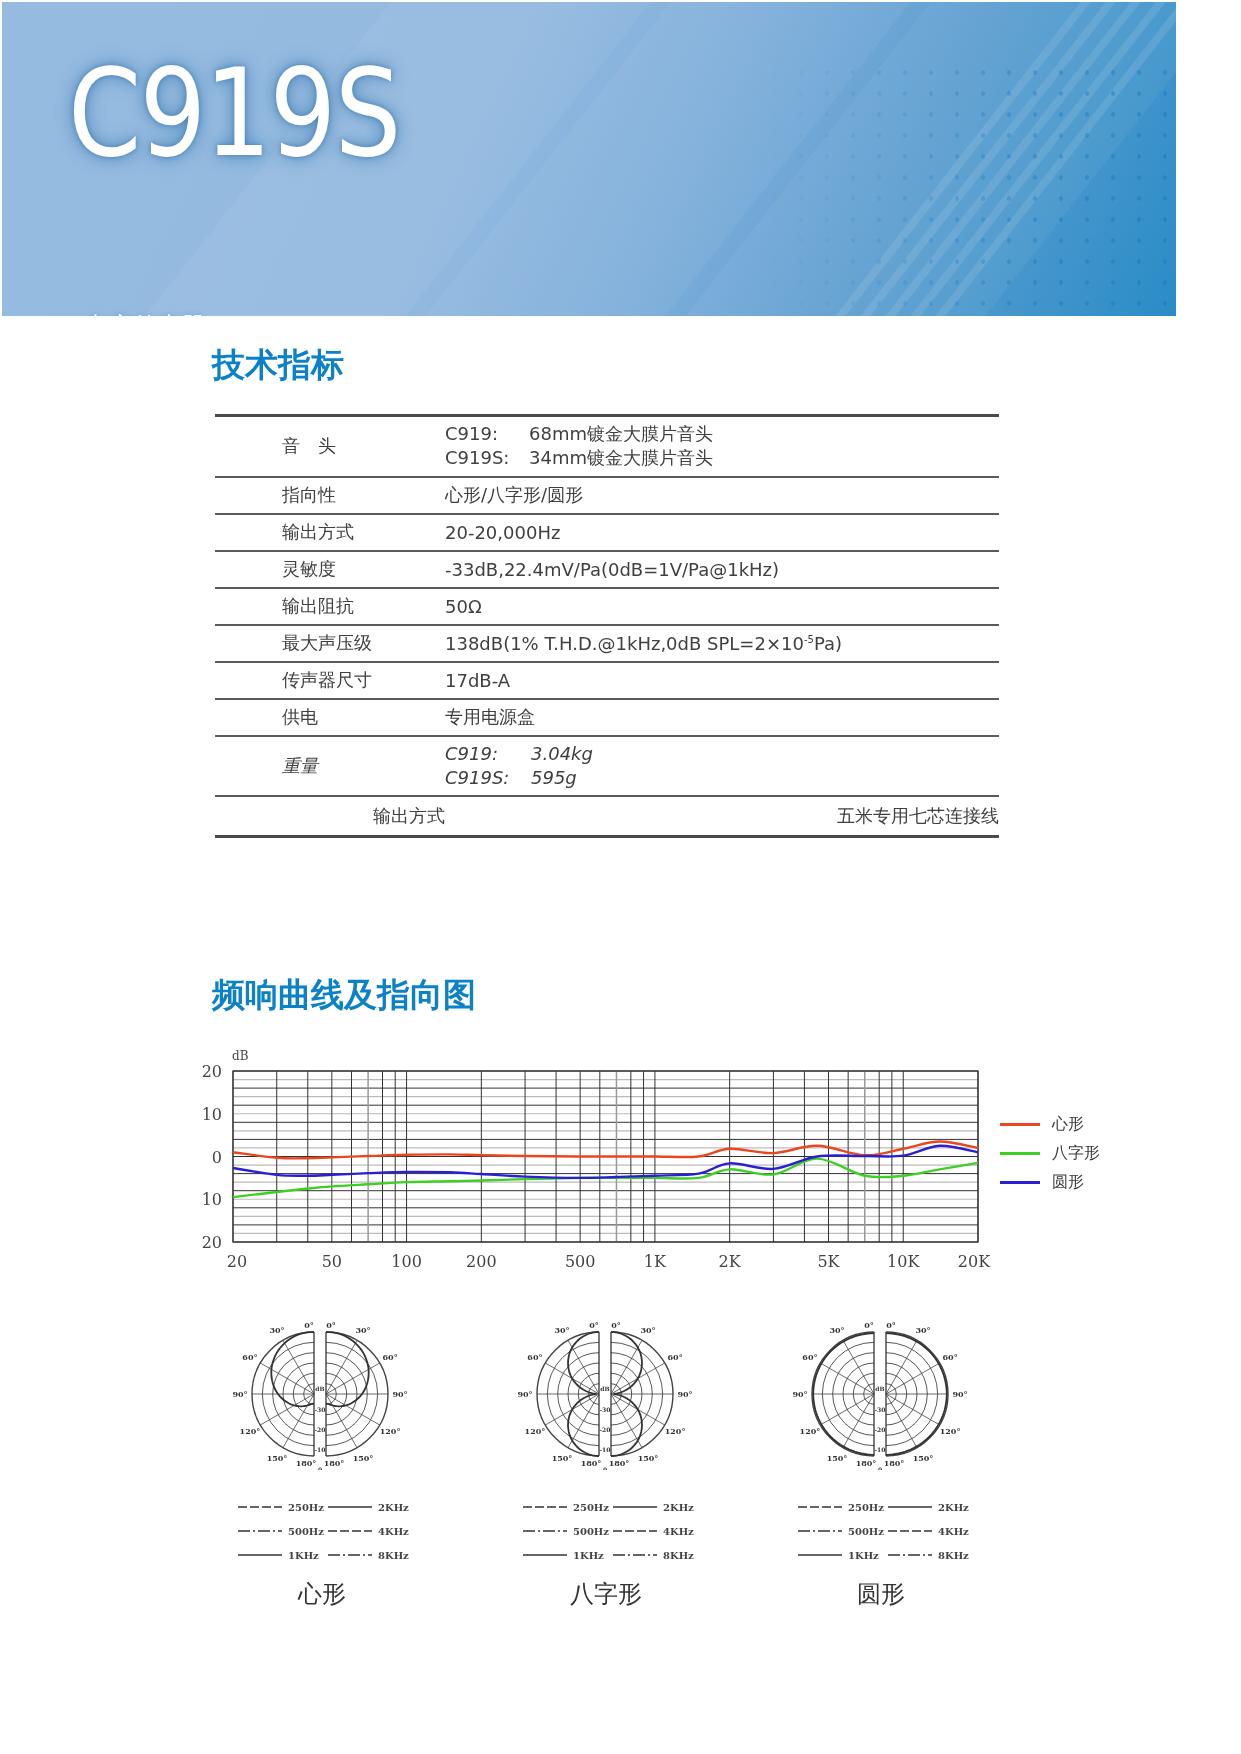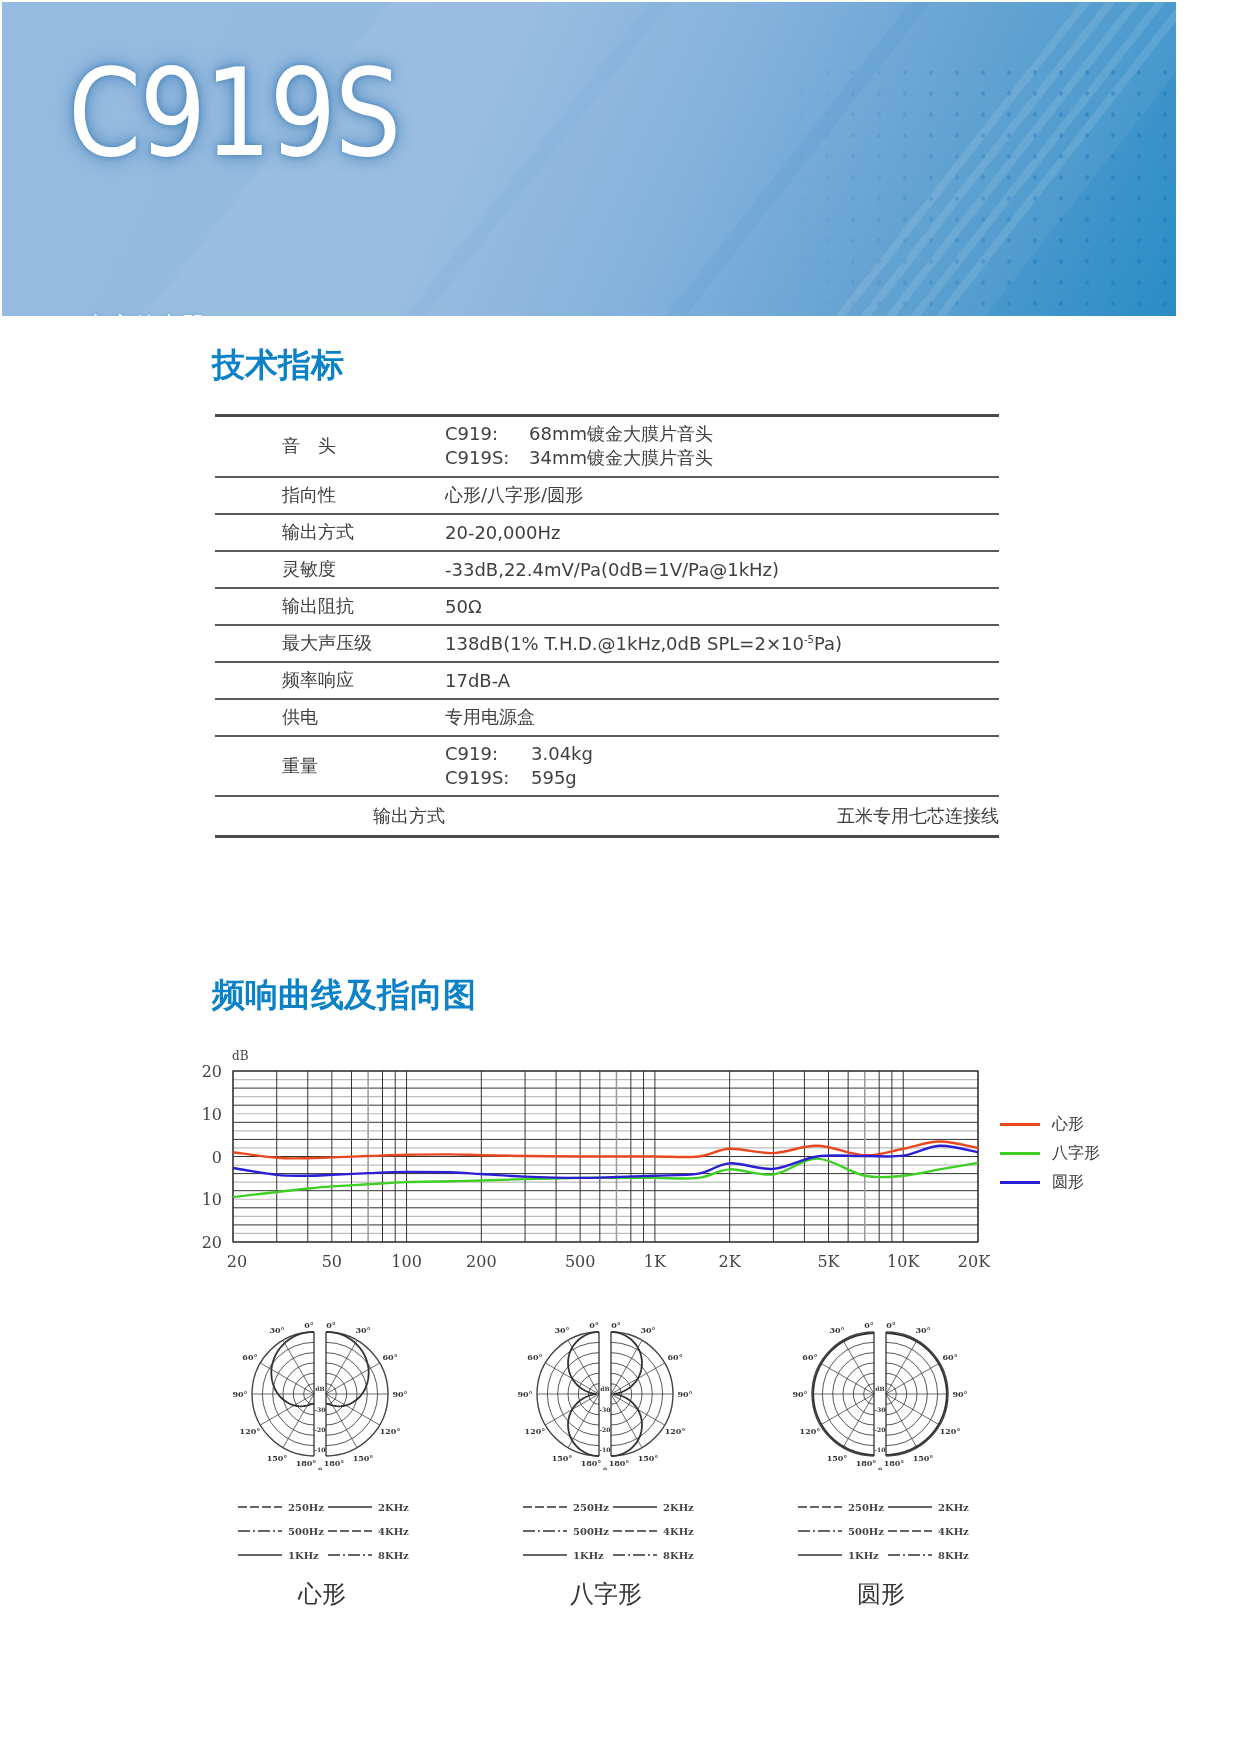--- a/index.html
+++ b/index.html
@@ -109,28 +109,28 @@
   </tr>
   <tr style="height:37px;">
     <td class="k">输出阻抗</td>
     <td class="v">50Ω</td>
   </tr>
   <tr style="height:37px;">
     <td class="k">最大声压级</td>
     <td class="v"><span>138dB(1% T.H.D.@1kHz,0dB SPL=2×10</span><sup>-5</sup><span>Pa)</span></td>
   </tr>
   <tr style="height:37px;">
-    <td class="k">频率响应</td>
+    <td class="k">传声器尺寸</td>
     <td class="v">17dB-A</td>
   </tr>
   <tr style="height:37px;">
     <td class="k">供电</td>
     <td class="v">专用电源盒</td>
   </tr>
-  <tr style="height:60px;">
+  <tr style="height:60px;font-style:italic;">
     <td class="k">重量</td>
     <td class="v">
       <div class="pair w2">
             <span class="m">C919:</span>
             <span>3.04kg</span>
           </div>
       <div class="pair w2">
             <span class="m">C919S:</span>
             <span>595g</span>
           </div>

